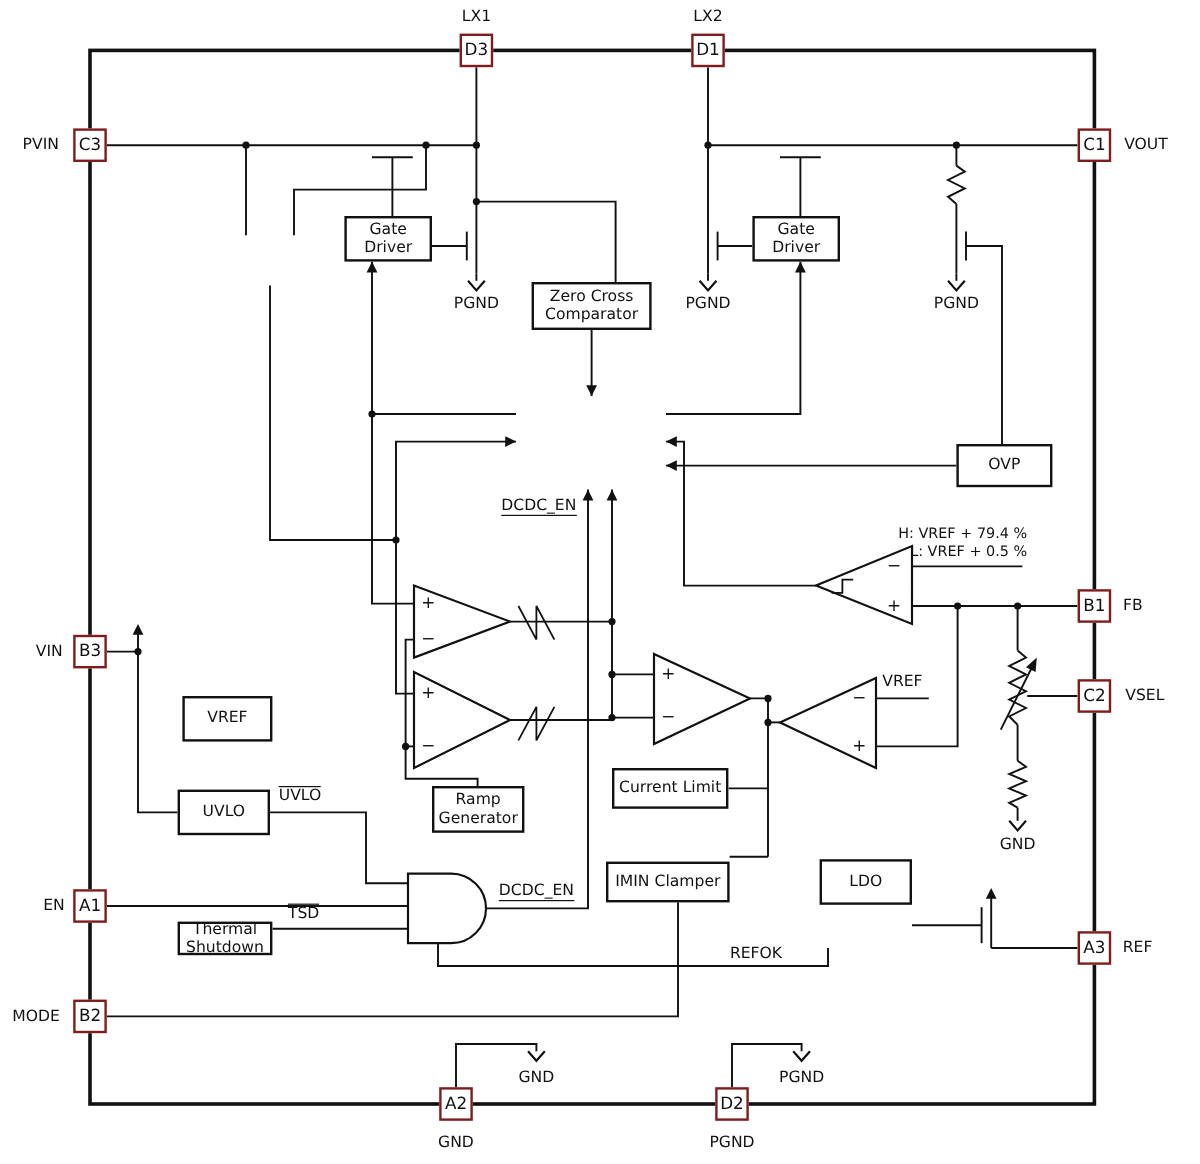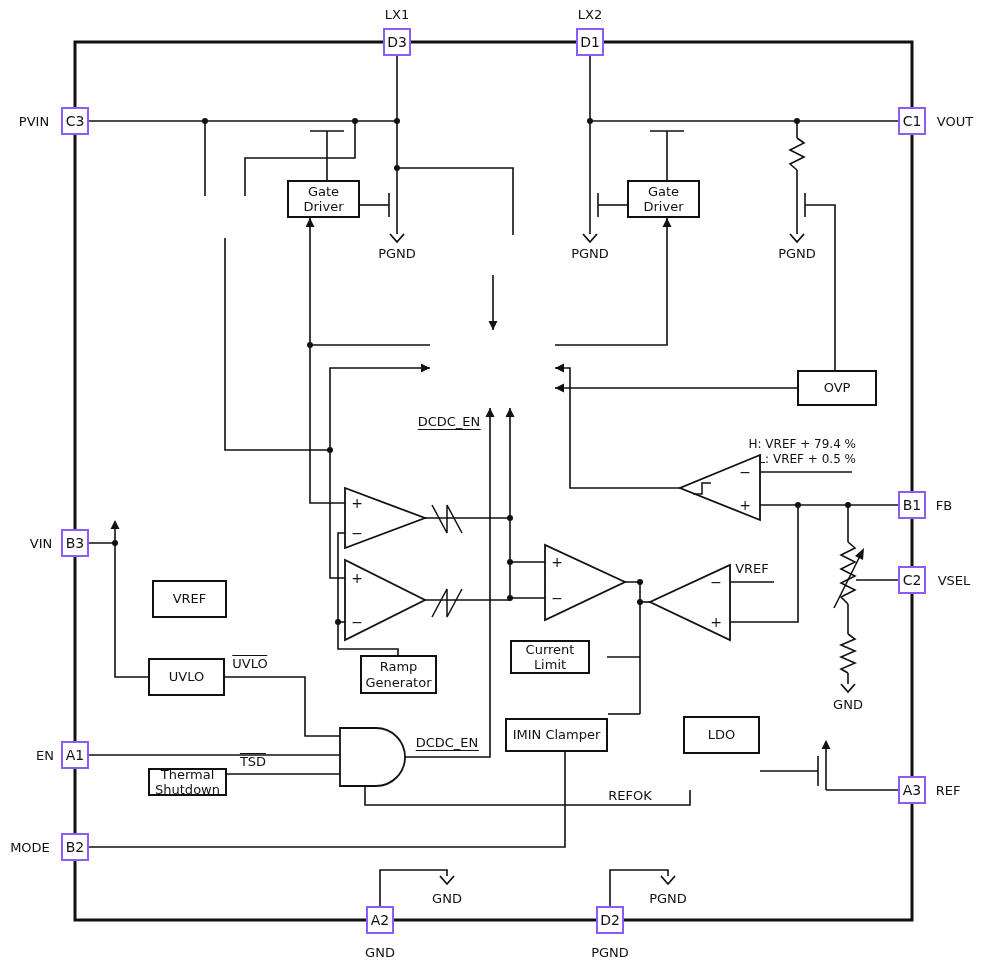--- a/index.html
+++ b/index.html
@@ -2,21 +2,21 @@
 <html><head>
 <meta charset="utf-8">
 <style>
   html,body{margin:0;padding:0;background:#fff;}
   .stage{position:relative;width:1000px;height:970px;background:#fff;
          font-family:"DejaVu Sans","Liberation Sans",sans-serif;color:#111;overflow:hidden;}
   .stage svg{position:absolute;left:0;top:0;}
   .box{position:absolute;box-sizing:border-box;border:2px solid #111;background:#fff;
        display:flex;flex-direction:column;align-items:center;justify-content:center;
        font-size:13px;line-height:1.18;text-align:center;}
-  .pin{position:absolute;box-sizing:border-box;width:28px;height:28px;border:2px solid #8b5cf6;
+  .pin{position:absolute;box-sizing:border-box;width:28px;height:28px;border:2px solid #7f1d1d;
        background:#fff;display:flex;align-items:center;justify-content:center;
        font-size:14px;}
   .lbl{position:absolute;transform:translate(-50%,-50%);font-size:13px;white-space:nowrap;}
   .lbl-r{position:absolute;transform:translate(-100%,-50%);font-size:12px;white-space:nowrap;}
   .sign{position:absolute;transform:translate(-50%,-50%);font-size:14px;white-space:nowrap;}
   .overline{border-top:1.6px solid #111;padding-top:0;}
   .underline{border-bottom:1.6px solid #111;}
 </style>
 </head>
 <body>
@@ -187,32 +187,36 @@
   <div class="lbl" style="left:45px;top:755px">EN</div>
   <div class="lbl" style="left:948px;top:790px">REF</div>
   <div class="lbl" style="left:30px;top:847px">MODE</div>
   <div class="lbl" style="left:380px;top:952px">GND</div>
   <div class="lbl" style="left:610px;top:952px">PGND</div>
 
   <div class="box" style="left:287px;top:180px;width:73px;height:38px">
     <span>Gate</span>
     <span>Driver</span>
   </div>
+  <div class="box" style="left:443px;top:235px;width:100px;height:40px">
+    <span>Zero Cross</span>
+    <span>Comparator</span>
+  </div>
   <div class="box" style="left:627px;top:180px;width:73px;height:38px">
     <span>Gate</span>
     <span>Driver</span>
   </div>
   <div class="box" style="left:797px;top:370px;width:80px;height:36px">OVP</div>
   <div class="box" style="left:152px;top:580px;width:75px;height:38px">VREF</div>
   <div class="box" style="left:148px;top:658px;width:77px;height:38px">UVLO</div>
   <div class="box" style="left:360px;top:655px;width:77px;height:39px">
     <span>Ramp</span>
     <span>Generator</span>
   </div>
-  <div class="box" style="left:510px;top:640px;width:80px;height:34px">Current Limit</div>
+  <div class="box" style="left:510px;top:640px;width:97px;height:34px">Current Limit</div>
   <div class="box" style="left:505px;top:718px;width:103px;height:34px">IMIN Clamper</div>
   <div class="box" style="left:148px;top:768px;width:79px;height:28px">
     <span>Thermal</span>
     <span>Shutdown</span>
   </div>
   <div class="box" style="left:683px;top:716px;width:77px;height:38px">LDO</div>
 
   <div class="lbl" style="left:397px;top:253px">PGND</div>
   <div class="lbl" style="left:590px;top:253px">PGND</div>
   <div class="lbl" style="left:797px;top:253px">PGND</div>

